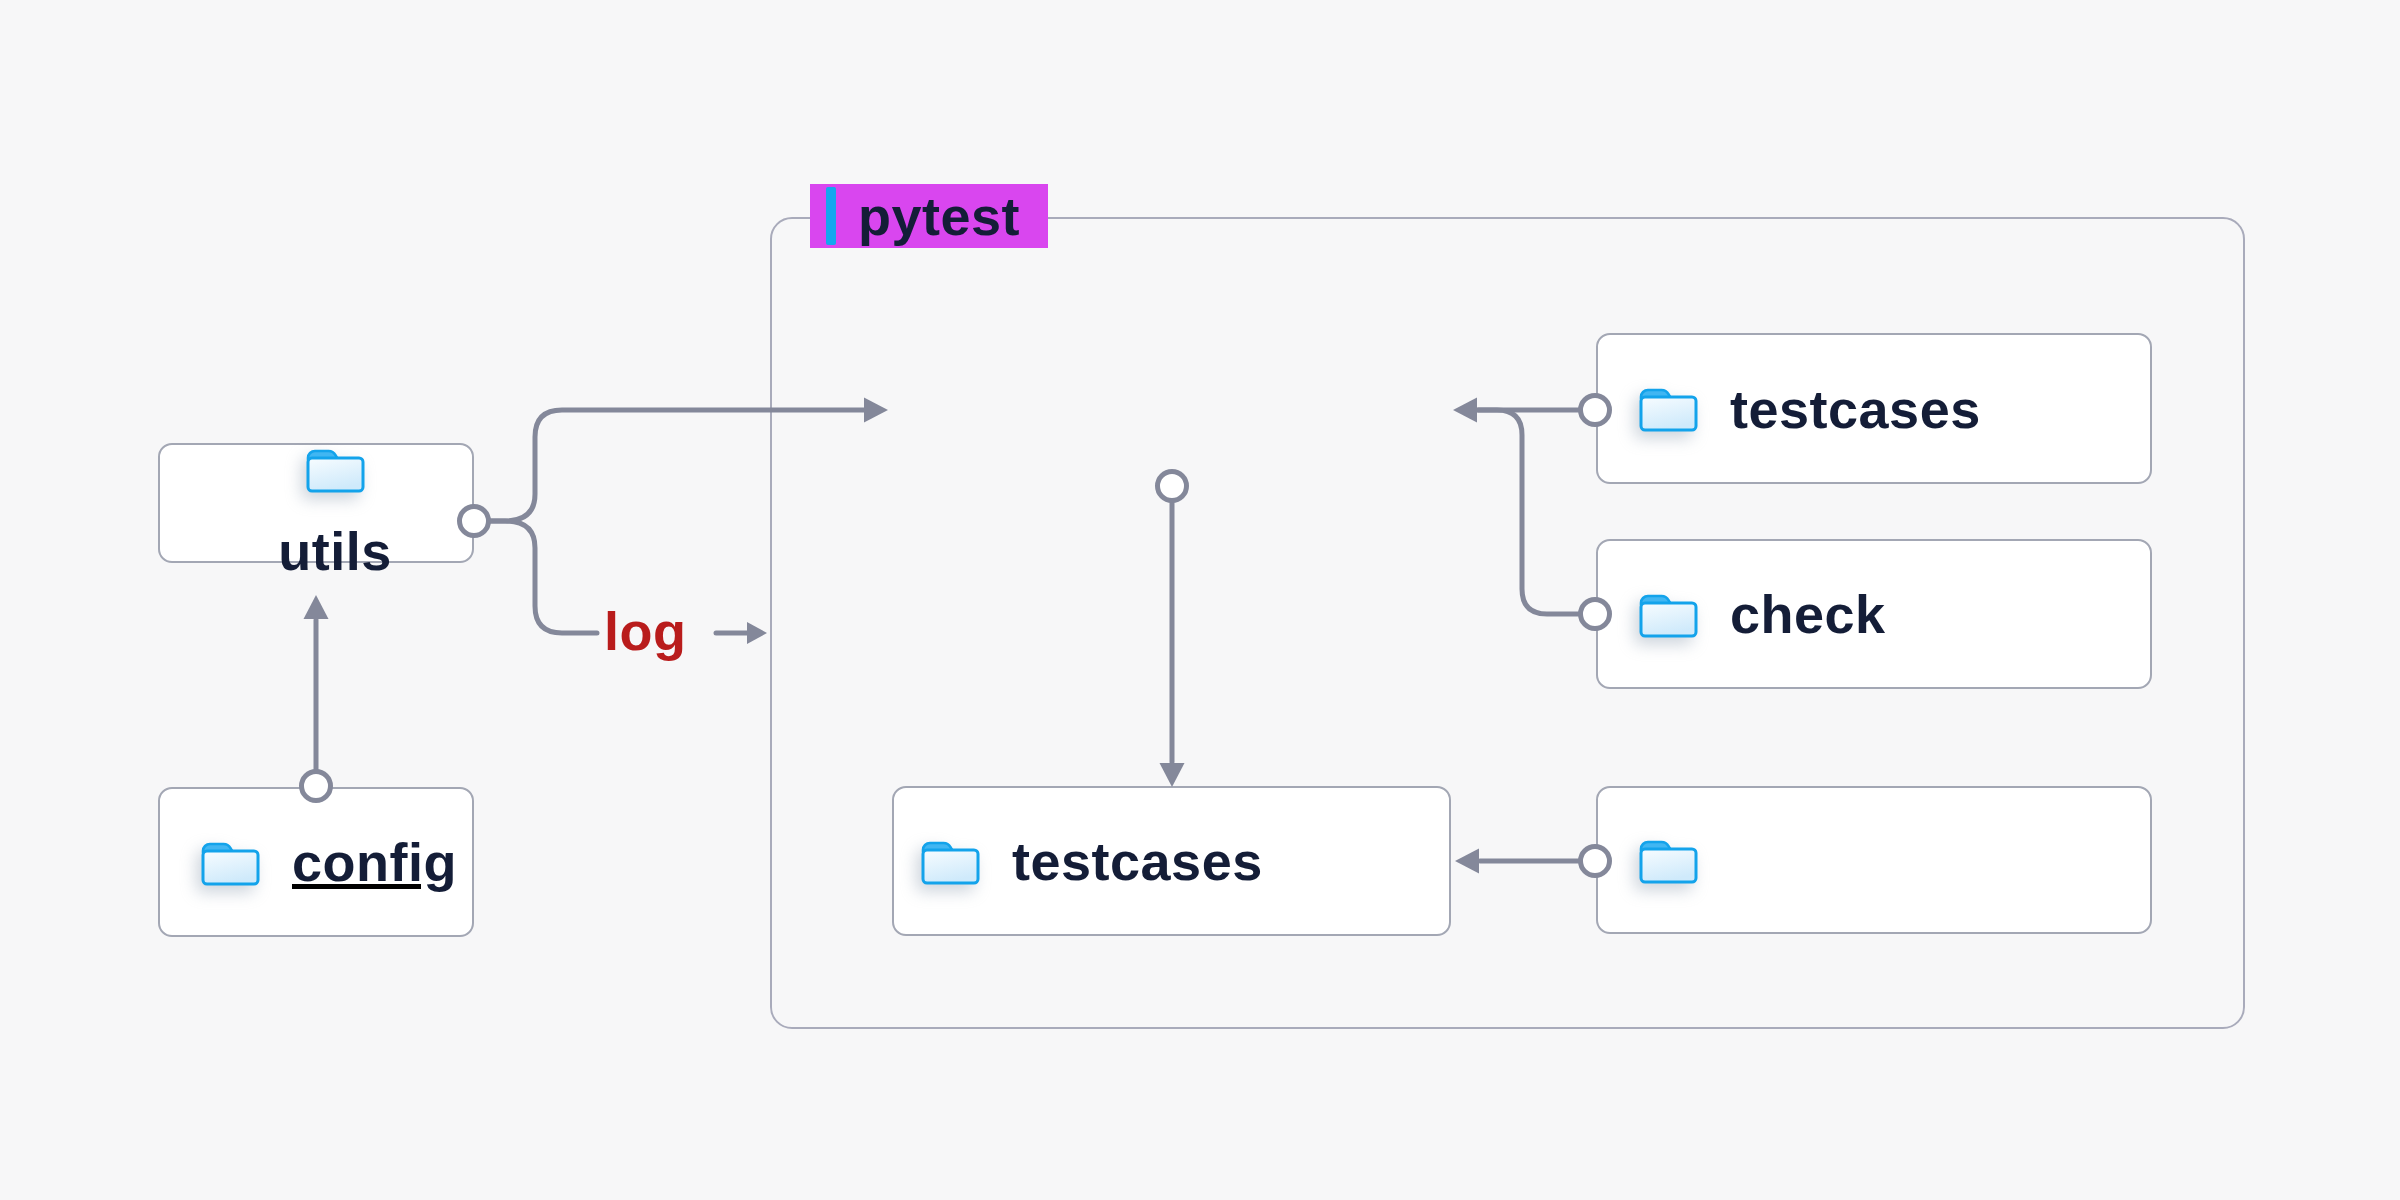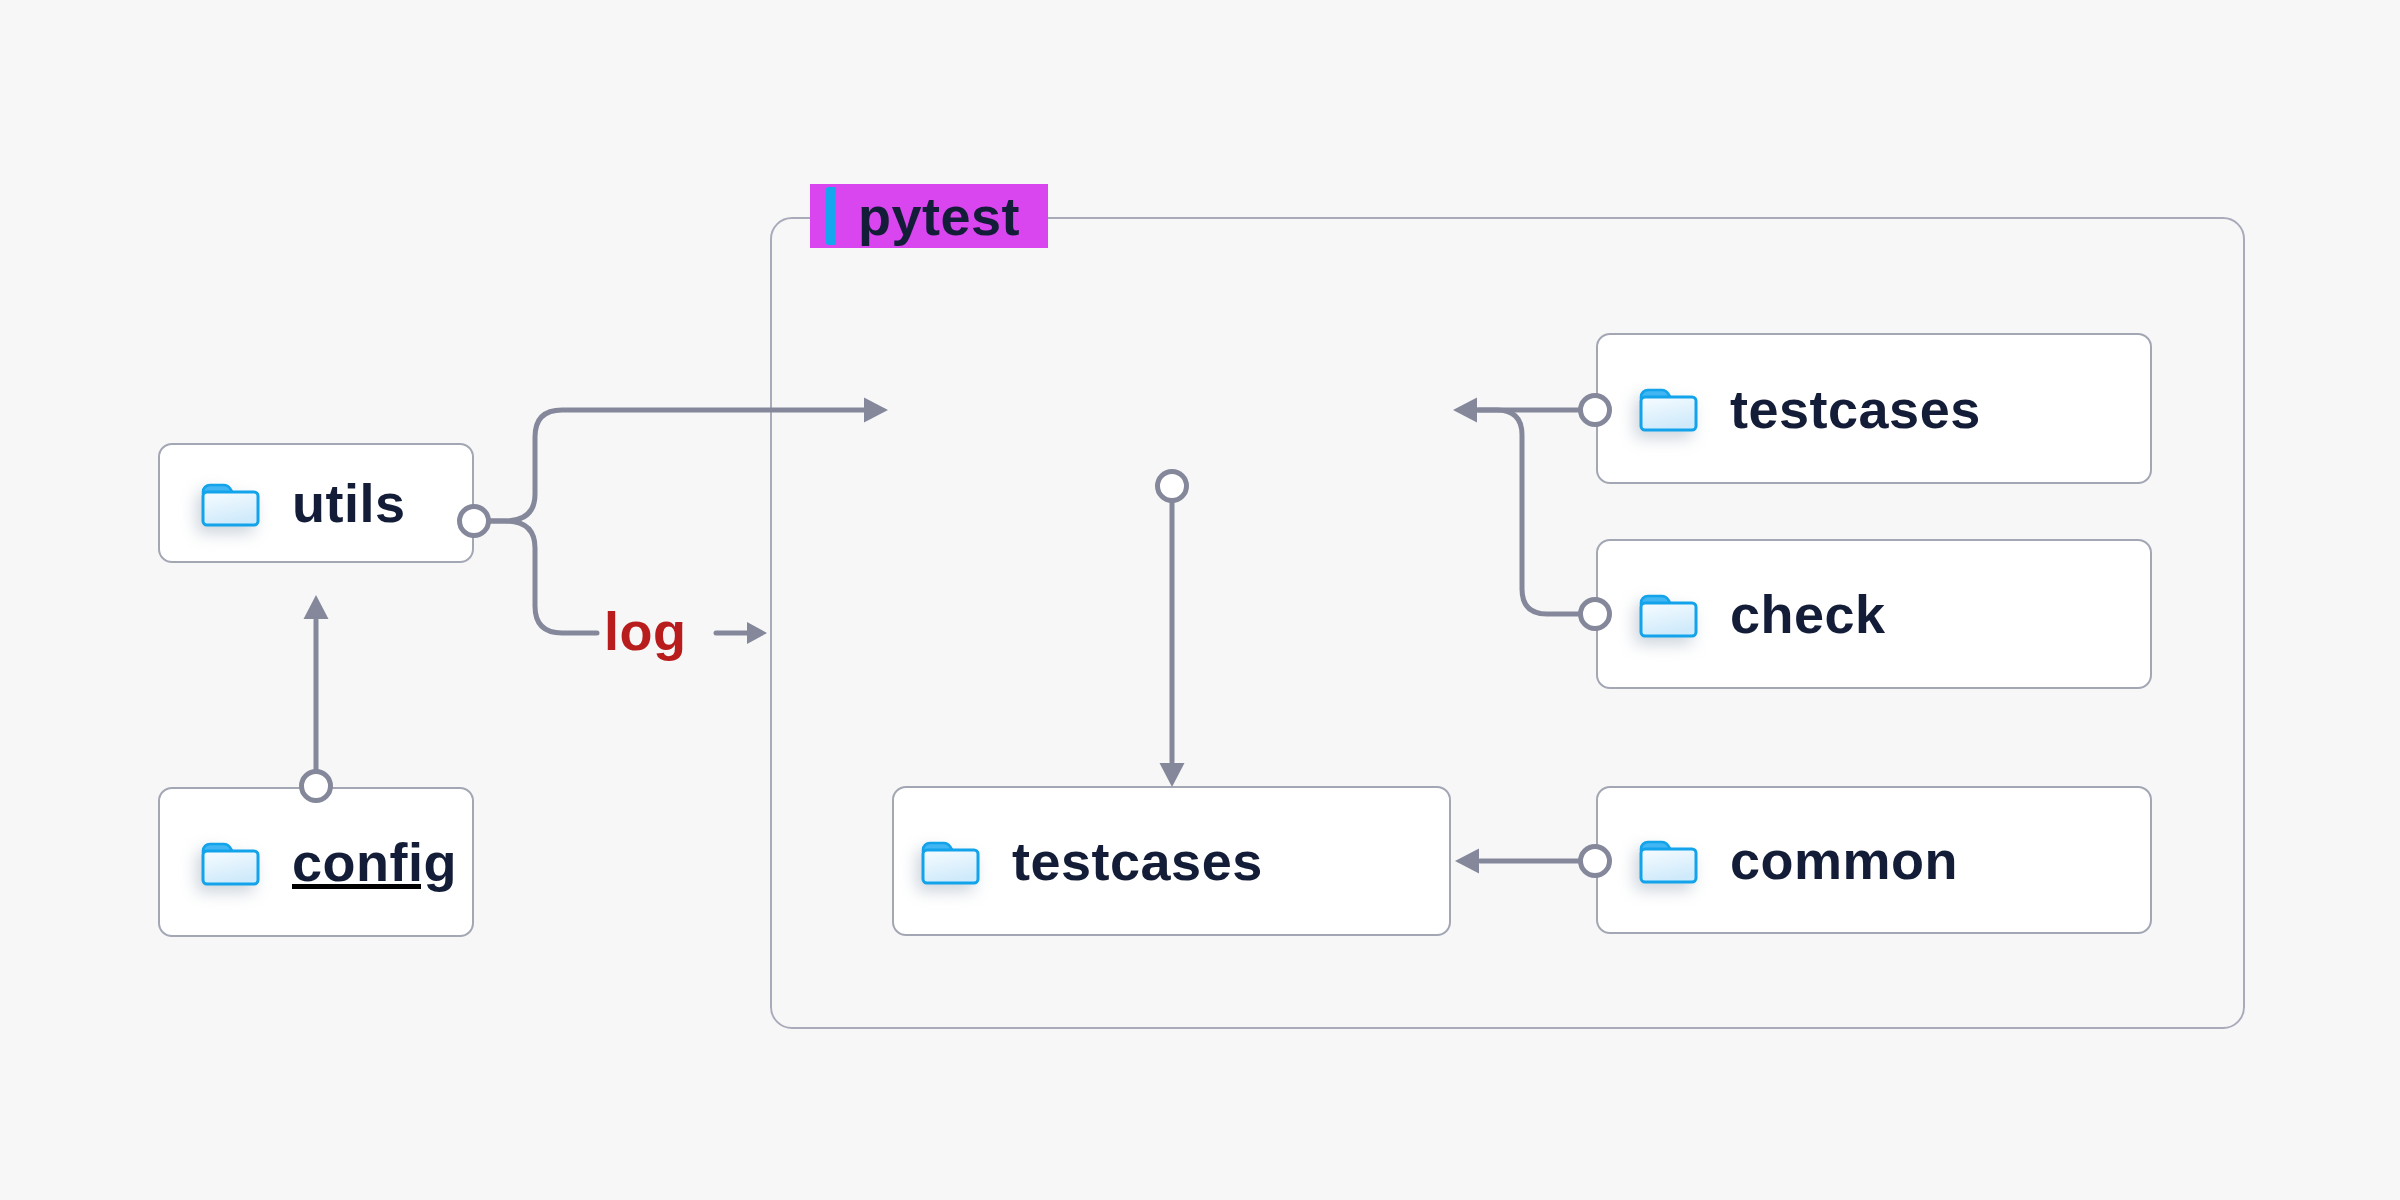--- a/index.html
+++ b/index.html
@@ -63,21 +63,21 @@
     letter-spacing: 0.5px;
     line-height: 1;
     white-space: nowrap;
   }
   .folder-icon {
     flex: none;
     width: 64px; height: 49px;
     filter: drop-shadow(-5px 7px 8px rgba(125, 145, 165, 0.38));
   }
 
-  #node-utils     { left: 158px;  top: 443px; width: 316px; height: 120px; }
+  #node-utils     { left: 158px;  top: 443px; width: 316px; height: 120px; flex-direction: column; }
   #node-config    { left: 158px;  top: 787px; width: 316px; height: 150px; text-decoration: underline; }
   #node-base      { left: 892px;  top: 333px; width: 559px; height: 151px; }
   #node-pymilvus  { left: 1596px; top: 333px; width: 556px; height: 151px; }
   #node-check     { left: 1596px; top: 539px; width: 556px; height: 150px; }
   #node-testcases { left: 892px;  top: 786px; width: 559px; height: 150px; padding-left: 24px; }
   #node-common    { left: 1596px; top: 786px; width: 556px; height: 148px; }
 
   
   .connectors {
     position: absolute; left: 0; top: 0;
@@ -152,21 +152,20 @@
     <svg class="folder-icon" viewBox="0 0 64 49">
         <use href="#folder"></use>
       </svg>
     <span class="node-label">testcases</span>
   </div>
 
   <div class="node" id="node-common">
     <svg class="folder-icon" viewBox="0 0 64 49">
         <use href="#folder"></use>
       </svg>
-    <span class="node-label">common</span>
   </div>
 
   <div class="edge-label">log</div>
 
   <svg class="connectors" viewBox="0 0 2400 1200">
     <g stroke="#84889a" stroke-width="5" fill="none" stroke-linecap="round">
 
       <path d="M 489 521 H 505 Q 535 521 535 494 V 437 Q 535 410 562 410 H 866"></path>
 
       <path d="M 489 521 H 505 Q 535 521 535 548 V 606 Q 535 633 562 633 H 597"></path>

